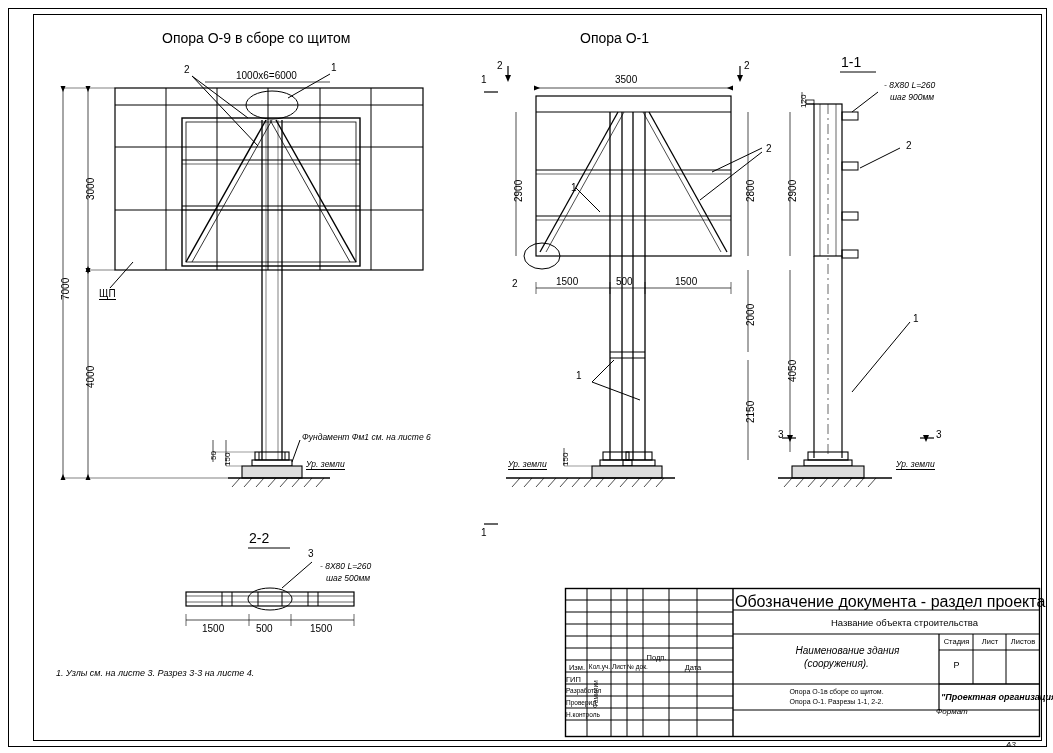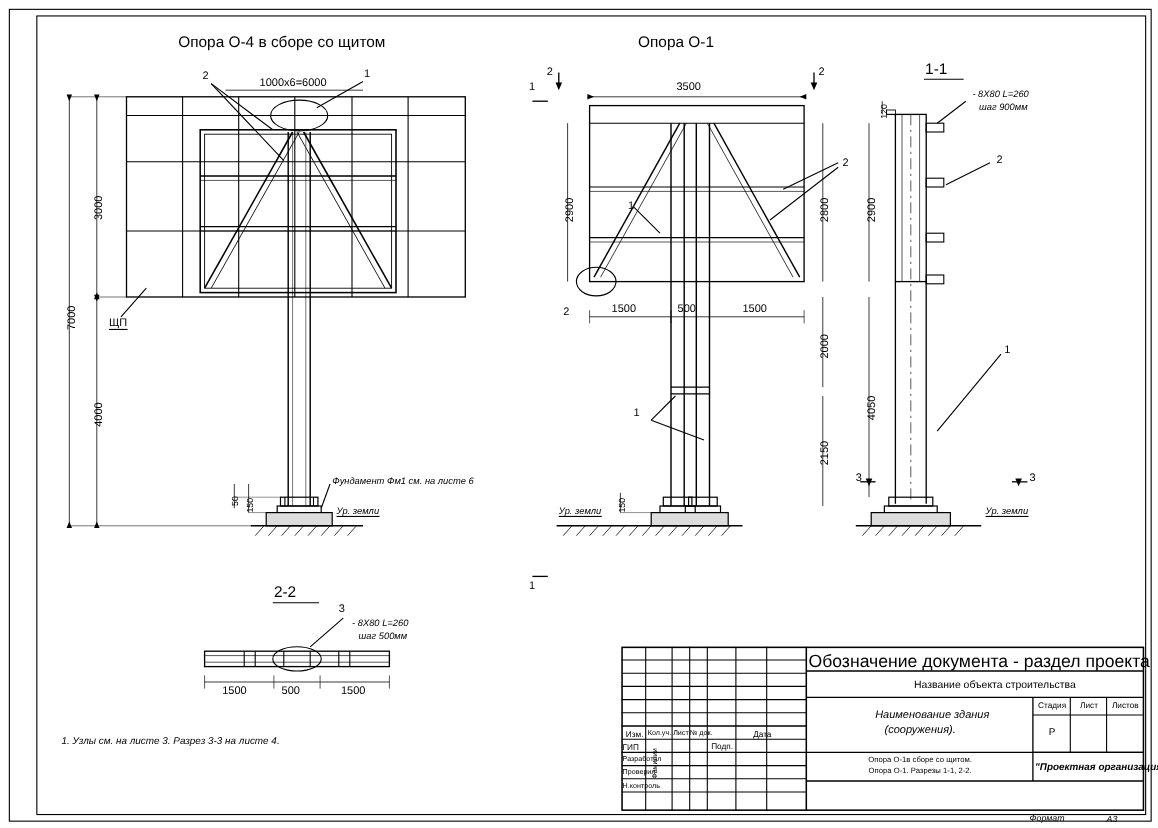--- a/index.html
+++ b/index.html
@@ -248,21 +248,21 @@
       <line x1="186" y1="620" x2="354" y2="620" stroke-width="0.7"></line>
       <line x1="186" y1="614" x2="186" y2="626" stroke-width="0.6"></line>
       <line x1="249" y1="614" x2="249" y2="626" stroke-width="0.6"></line>
       <line x1="291" y1="614" x2="291" y2="626" stroke-width="0.6"></line>
       <line x1="354" y1="614" x2="354" y2="626" stroke-width="0.6"></line>
 
       <line x1="248" y1="548" x2="290" y2="548" stroke-width="1"></line>
     </g>
   </svg>
 
-  <div class="ttl" style="left:162px;top:30px;">Опора О-4 в сборе со щитом</div>
+  <div class="ttl" style="left:162px;top:30px;">Опора О-9 в сборе со щитом</div>
   <div class="txt" style="left:184px;top:64px;">2</div>
   <div class="txt" style="left:331px;top:62px;">1</div>
   <div class="txt" style="left:236px;top:70px;">1000х6=6000</div>
   <div class="txt vert" style="left:85px;top:200px;transform:rotate(-90deg);">3000</div>
   <div class="txt vert" style="left:60px;top:300px;transform:rotate(-90deg);">7000</div>
   <div class="txt vert" style="left:85px;top:388px;transform:rotate(-90deg);">4000</div>
   <div class="txt underline" style="left:99px;top:288px;">ЩП</div>
   <div class="txt vert" style="left:209px;top:460px;font-size:8px;transform:rotate(-90deg);">50</div>
   <div class="txt vert" style="left:223px;top:466px;font-size:8px;transform:rotate(-90deg);">150</div>
   <div class="txt italic" style="left:302px;top:432px;font-size:8.5px;">Фундамент Фм1 см. на листе 6</div>
@@ -347,21 +347,21 @@
         <line x1="408" y1="46" x2="408" y2="96"></line>
         <line x1="441" y1="46" x2="441" y2="96"></line>
         <line x1="374" y1="96" x2="474" y2="96"></line>
       </g>
     </svg>
 
     <div class="stamp-txt" style="left:2px;top:75px;width:20px;">Изм.</div>
     <div class="stamp-txt" style="left:23px;top:75px;width:23px;font-size:6.5px;">Кол.уч.</div>
     <div class="stamp-txt" style="left:46px;top:75px;width:16px;font-size:6.5px;">Лист</div>
     <div class="stamp-txt" style="left:62px;top:75px;width:16px;font-size:6.5px;">№ док.</div>
-    <div class="stamp-txt" style="left:79px;top:86px;width:25px;">Подп.</div>
+    <div class="stamp-txt" style="left:79px;top:65px;width:25px;">Подп.</div>
     <div class="stamp-txt" style="left:105px;top:75px;width:46px;">Дата</div>
 
     <div class="stamp-txt" style="left:1px;top:87px;width:21px;text-align:left;">ГИП</div>
     <div class="stamp-txt" style="left:1px;top:99px;width:21px;text-align:left;font-size:6.5px;">Разработал</div>
     <div class="stamp-txt" style="left:1px;top:111px;width:21px;text-align:left;font-size:6.5px;">Проверил</div>
     <div class="stamp-txt" style="left:1px;top:123px;width:21px;text-align:left;font-size:6.5px;">Н.контроль</div>
     <div class="stamp-txt" style="left:27px;top:120px;font-size:6.5px;transform:rotate(-90deg);transform-origin:0 0;">Фамилии</div>
 
     <div class="stamp-txt b" style="left:170px;top:5px;width:303px;font-size:16px;">Обозначение документа - раздел проекта</div>
     <div class="stamp-txt" style="left:188px;top:29px;width:303px;font-size:9.5px;">Название объекта строительства</div>
@@ -369,16 +369,16 @@
     <div class="stamp-txt" style="left:170px;top:70px;width:203px;font-size:10px;font-style:italic;">(сооружения).</div>
     <div class="stamp-txt" style="left:375px;top:49px;width:33px;font-size:7.5px;">Стадия</div>
     <div class="stamp-txt" style="left:409px;top:49px;width:32px;font-size:7.5px;">Лист</div>
     <div class="stamp-txt" style="left:442px;top:49px;width:32px;font-size:7.5px;">Листов</div>
     <div class="stamp-txt" style="left:375px;top:72px;width:33px;font-size:9px;">Р</div>
     <div class="stamp-txt" style="left:170px;top:100px;width:203px;font-size:7px;">Опора О-1в сборе со щитом.</div>
     <div class="stamp-txt" style="left:170px;top:110px;width:203px;font-size:7px;">Опора О-1. Разрезы 1-1, 2-2.</div>
     <div class="stamp-txt" style="left:376px;top:104px;width:98px;font-size:9px;font-style:italic;font-weight:bold;">"Проектная организация"</div>
   </div>
 
-  <div class="txt italic" style="left:936px;top:707px;font-size:8px;margin-top:32px;">Формат</div>
+  <div class="txt italic" style="left:936px;top:707px;font-size:8px;">Формат</div>
   <div class="txt italic" style="left:1006px;top:740px;font-size:8px;">А3</div>
 
 </div>
 
 </body></html>

